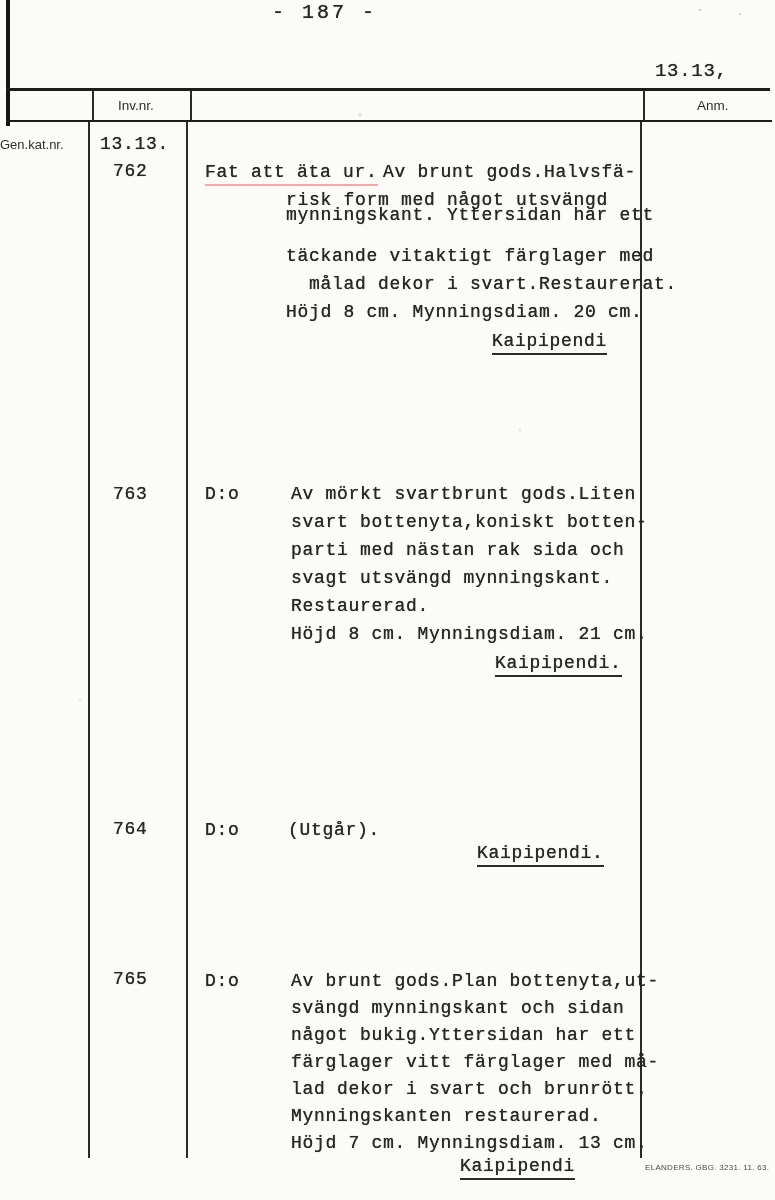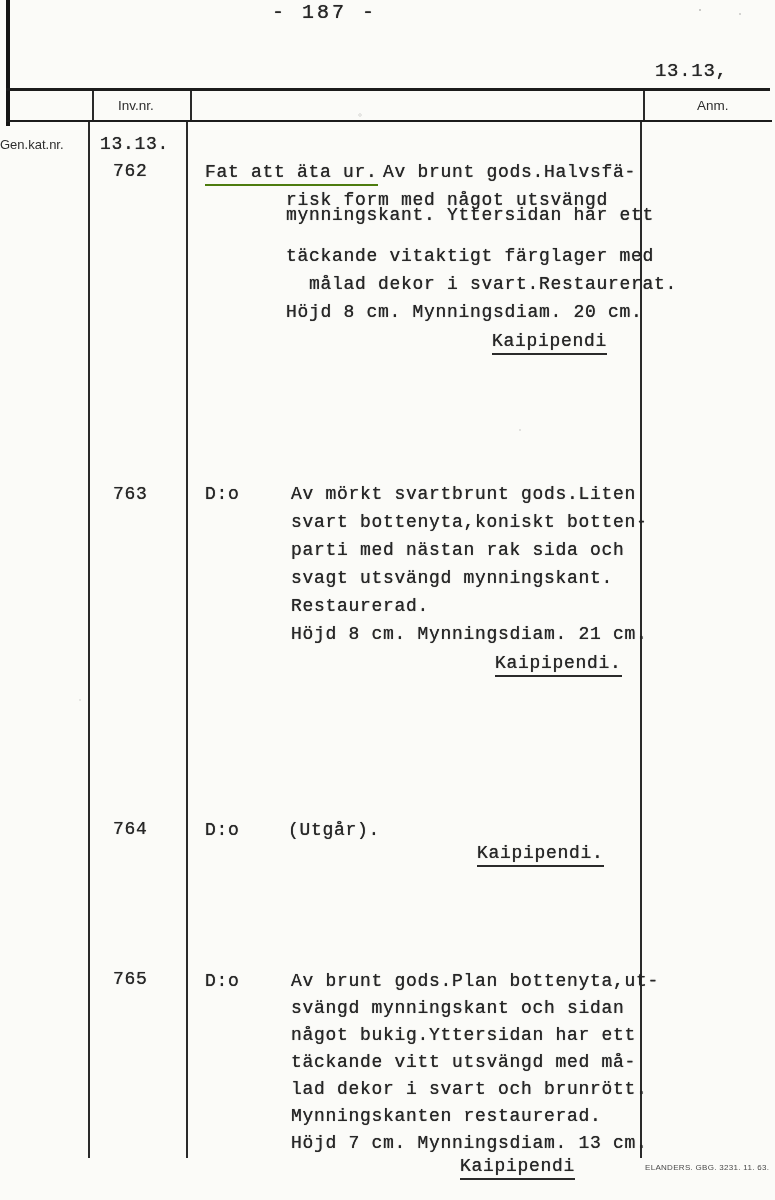--- a/index.html
+++ b/index.html
@@ -25,21 +25,21 @@
     text-shadow:0 0 0.7px rgba(10,10,10,.85);
     white-space:pre;
   }
   .sans{
     position:absolute;
     font-family:"Liberation Sans","DejaVu Sans",sans-serif;
     color:#2e2e2e;
   }
   .hline{position:absolute;background:#1c1c1c;}
   .vline{position:absolute;background:#2a2a2a;}
-  .underlined{border-bottom:2px solid #4d7c0f;padding-bottom:1px;}
+  .underlined{border-bottom:2px solid #fca5a5;padding-bottom:1px;}
   .sig{border-bottom:2px solid #2b2b2b;padding-bottom:1px;}
 </style>
 </head>
 <body>
 
 <div class="typed" style="left:272px;top:2px;font-size:20px;letter-spacing:3px;">- 187 -</div>
 
 <div class="typed" style="left:655px;top:60px;font-size:19px;">13.13,</div>
 
 <div class="vline" style="left:6px;top:0;width:4px;height:126px;background:#151515;"></div>
@@ -91,20 +91,20 @@
   <div class="typed" style="left:288px;top:819px;">(Utgår).</div>
   <span class="typed sig" style="left:477px;top:842px;">Kaipipendi.</span>
 </div>
 
 <div>
   <div class="typed" style="left:113px;top:968px;">765</div>
   <div class="typed" style="left:205px;top:970px;">D:o</div>
   <div class="typed" style="left:291px;top:970px;">Av brunt gods.Plan bottenyta,ut-</div>
   <div class="typed" style="left:291px;top:997px;">svängd mynningskant och sidan</div>
   <div class="typed" style="left:291px;top:1024px;">något bukig.Yttersidan har ett</div>
-  <div class="typed" style="left:291px;top:1051px;">täckande vitt utsvängd med må-</div>
+  <div class="typed" style="left:291px;top:1051px;">färglager vitt färglager med må-</div>
   <div class="typed" style="left:291px;top:1078px;">lad dekor i svart och brunrött.</div>
   <div class="typed" style="left:291px;top:1105px;text-align:right;">Mynningskanten restaurerad.</div>
   <div class="typed" style="left:291px;top:1132px;">Höjd 7 cm. Mynningsdiam. 13 cm.</div>
   <span class="typed sig" style="left:460px;top:1155px;">Kaipipendi</span>
 </div>
 
 <div class="sans" style="left:645px;top:1163px;font-size:8px;letter-spacing:0.3px;color:#4a4a4a;">ELANDERS. GBG. 3231. 11. 63.</div>
 
 </body></html>

